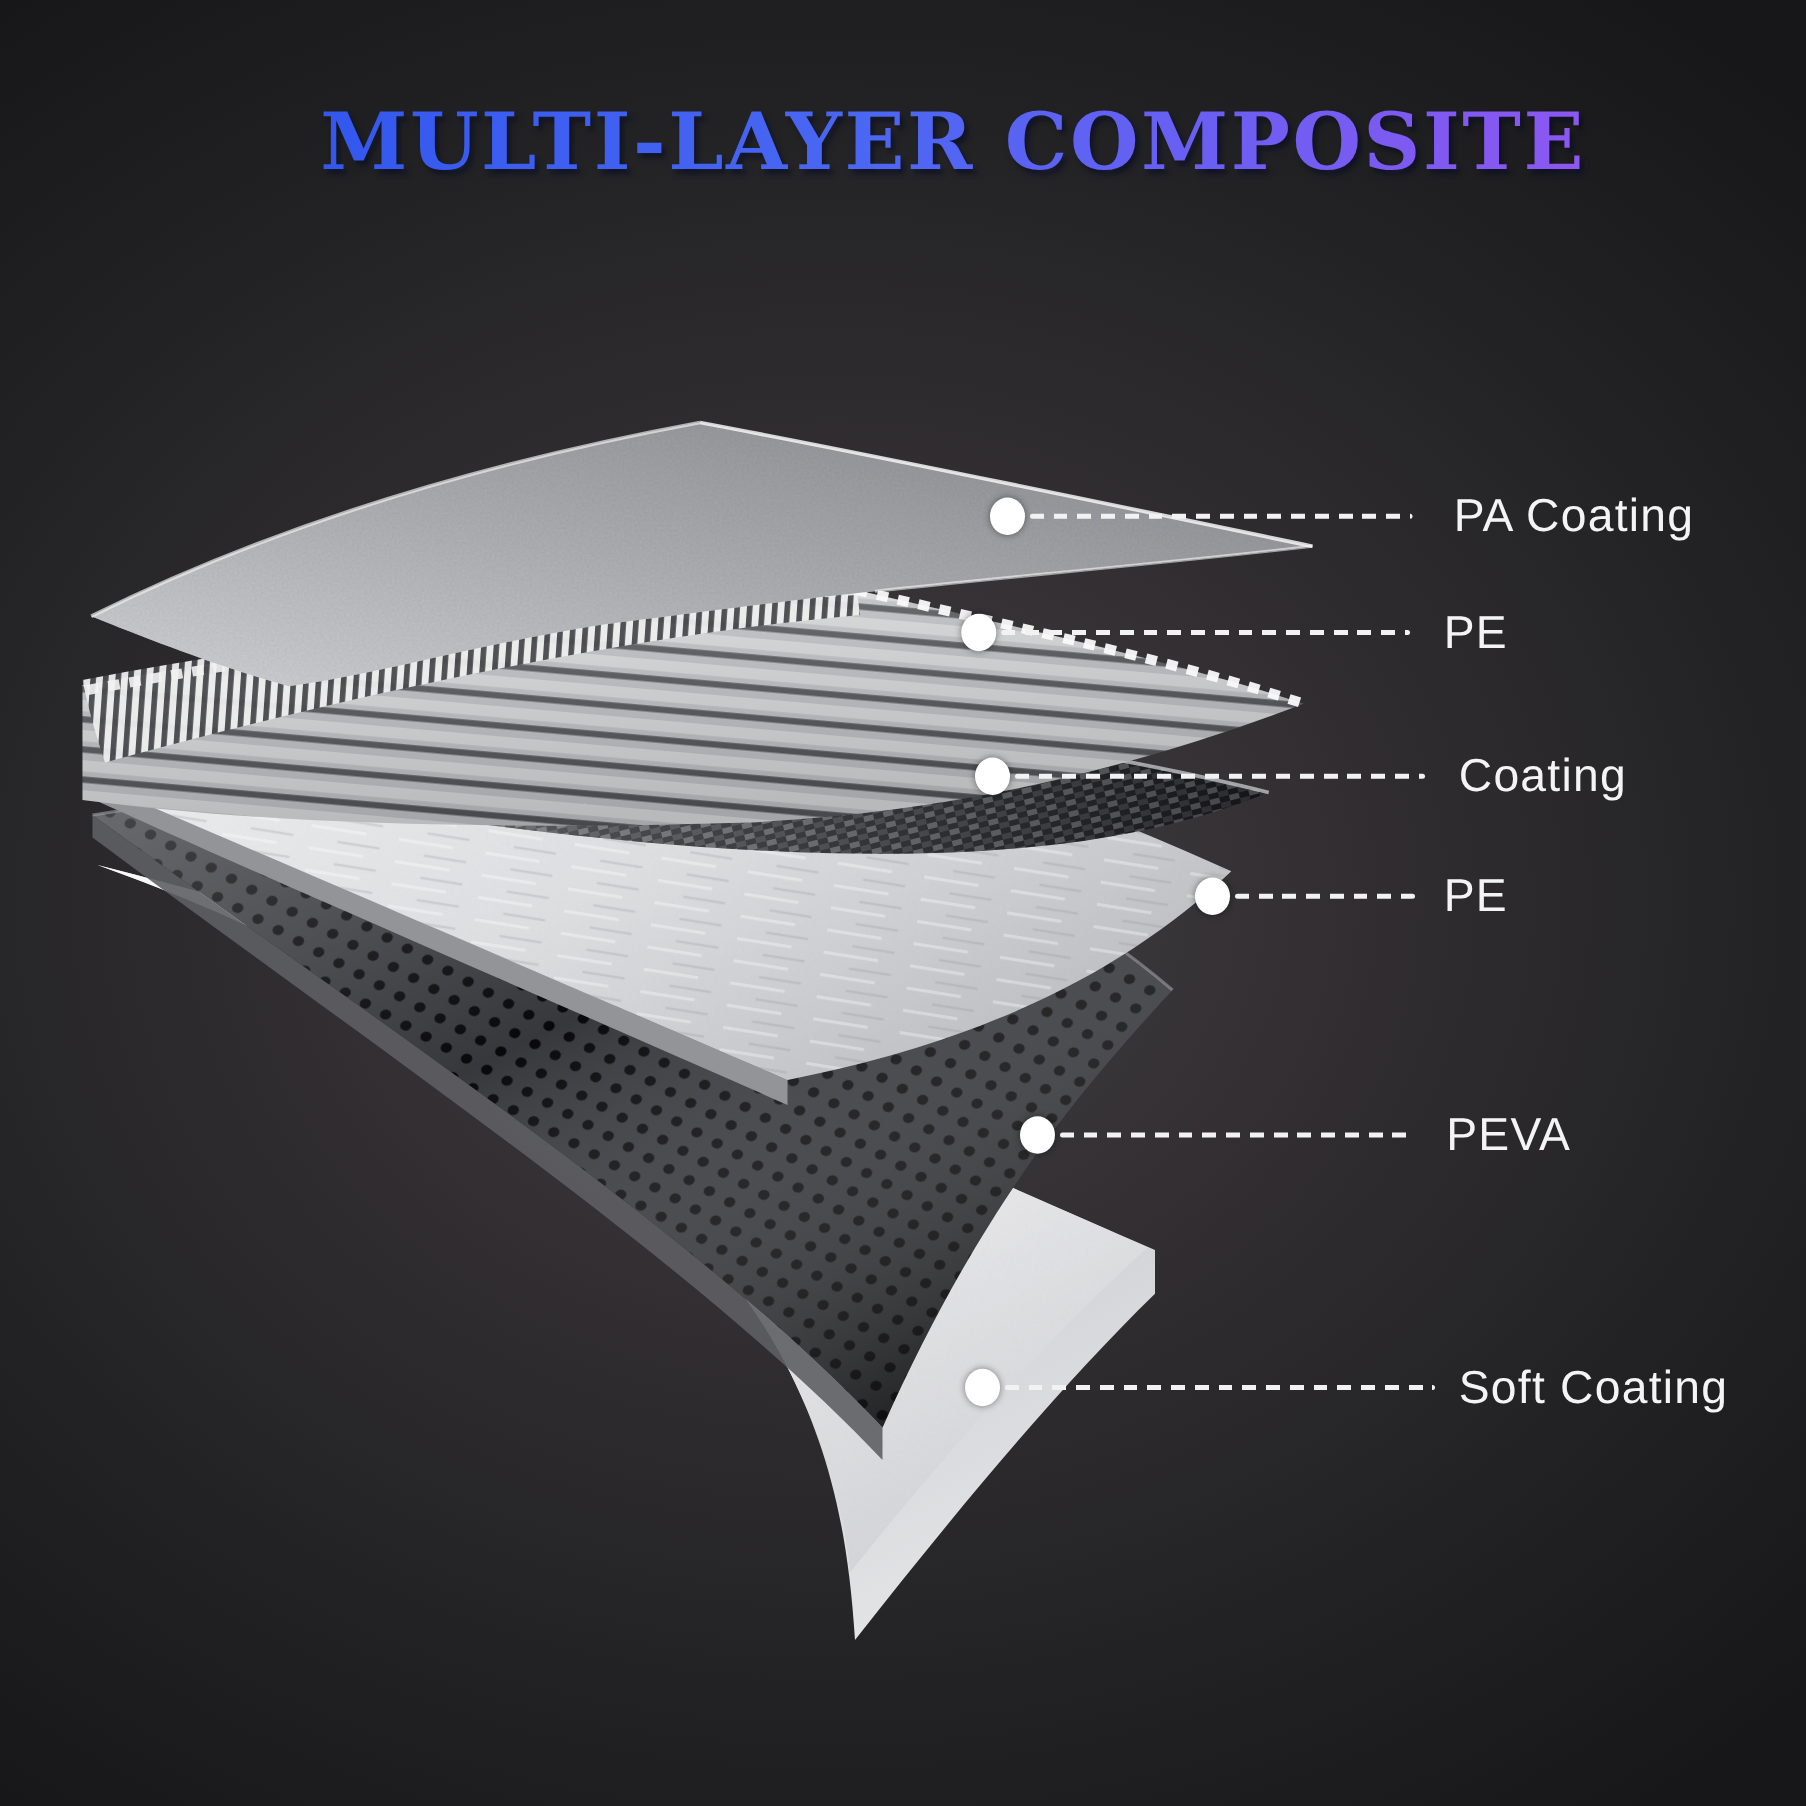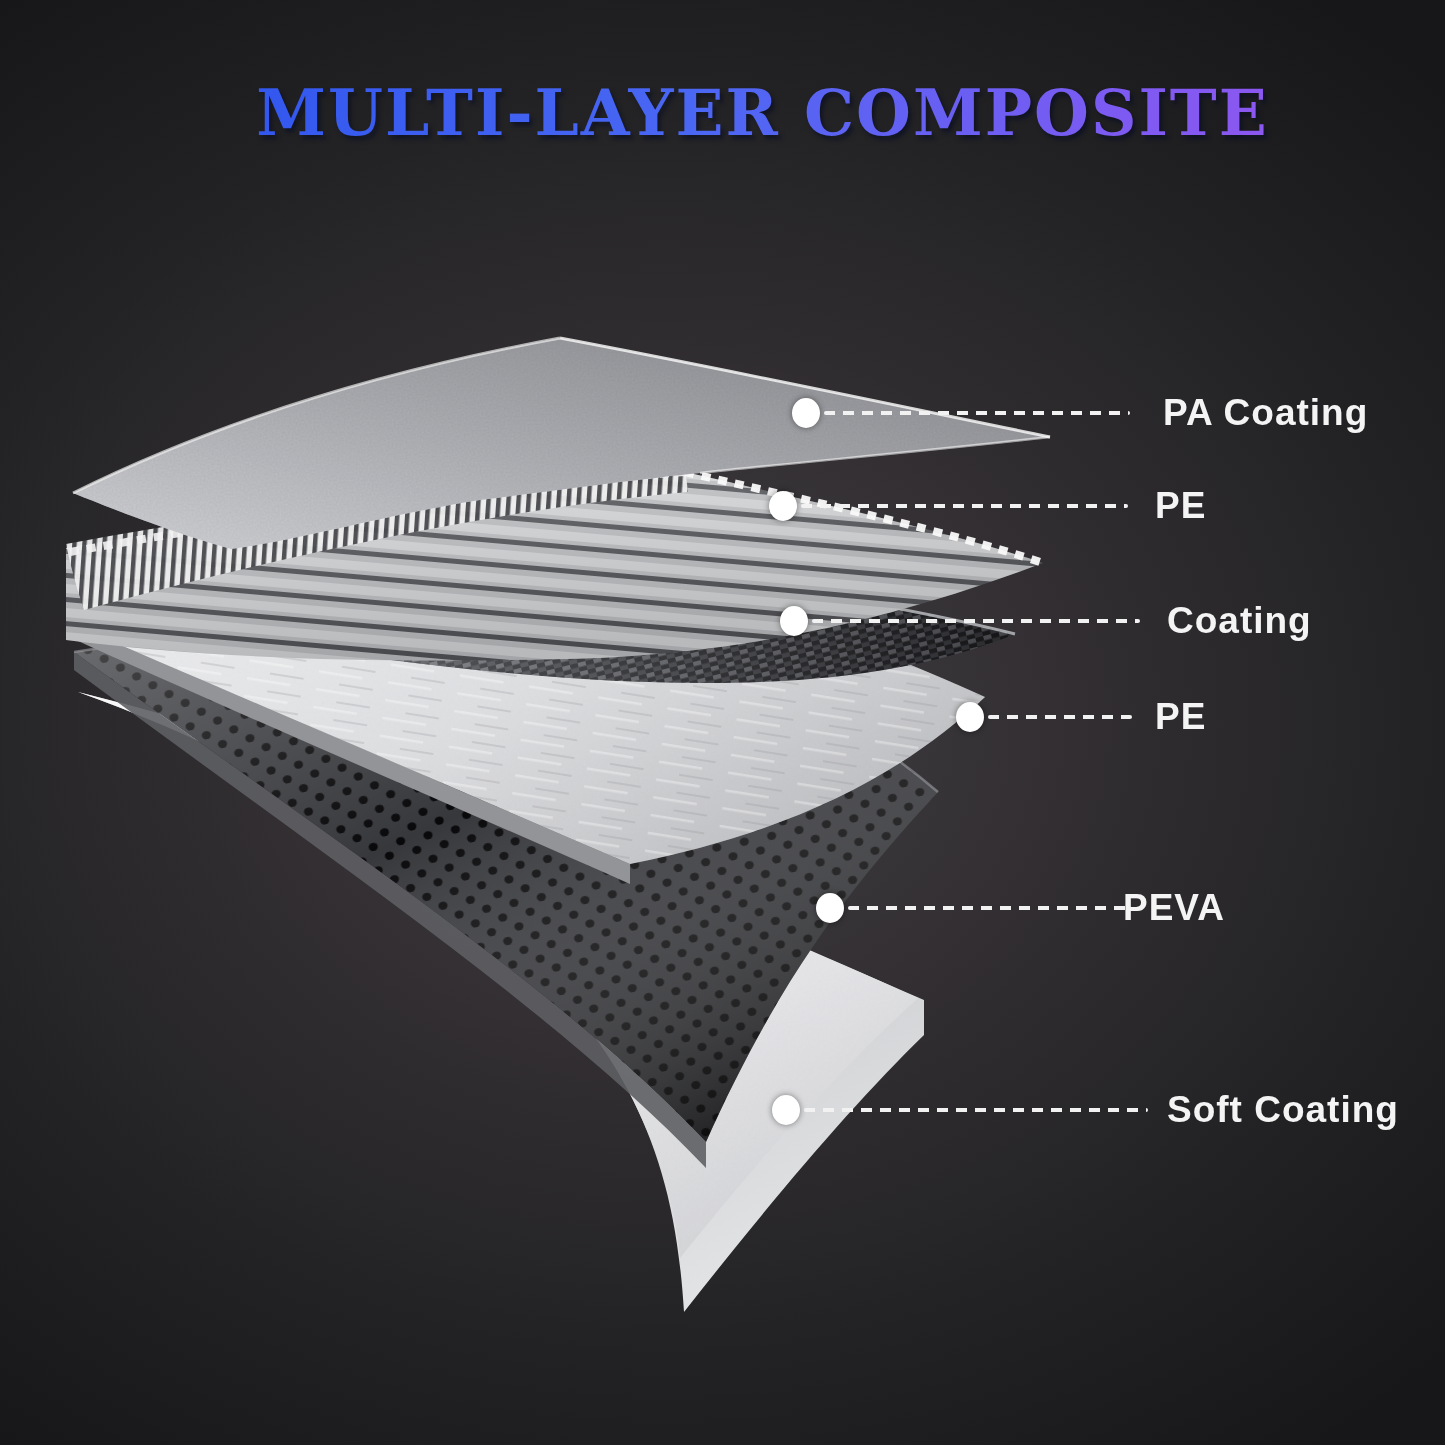--- a/index.html
+++ b/index.html
@@ -43,21 +43,20 @@
   .dash{
     position:absolute;height:4px;border-radius:2px;
     top:calc(var(--y) - 2px);
     background:repeating-linear-gradient(90deg,#f2f2f2 0 11px,transparent 11px 19px);
   }
   .lbl{
     position:absolute;height:54px;line-height:54px;
     top:calc(var(--y) - 27px);
     font-size:37px;color:#f4f4f4;letter-spacing:1px;
     white-space:nowrap;
-    font-weight:bold;
   }
 </style>
 </head>
 <body>
 
 <div class="stage">
 
   <h1 class="title">
     <span class="title-line title-line1">MULTI-LAYER COMPOSITE</span>
   </h1>
@@ -228,21 +227,21 @@
 
   <div class="callout" style="--y:717px">
     <span class="dot" style="left:956px"></span>
     <span class="dash" style="left:988px;width:144px"></span>
     <span class="lbl" style="left:1155px">PE</span>
   </div>
 
   <div class="callout" style="--y:908px">
     <span class="dot" style="left:816px"></span>
     <span class="dash" style="left:848px;width:284px"></span>
-    <span class="lbl" style="left:1123px">PEVA</span>
+    <span class="lbl" style="left:1157px">PEVA</span>
   </div>
 
   <div class="callout" style="--y:1110px">
     <span class="dot" style="left:772px"></span>
     <span class="dash" style="left:804px;width:344px"></span>
     <span class="lbl" style="left:1167px">Soft Coating</span>
   </div>
 
 </div>
 

